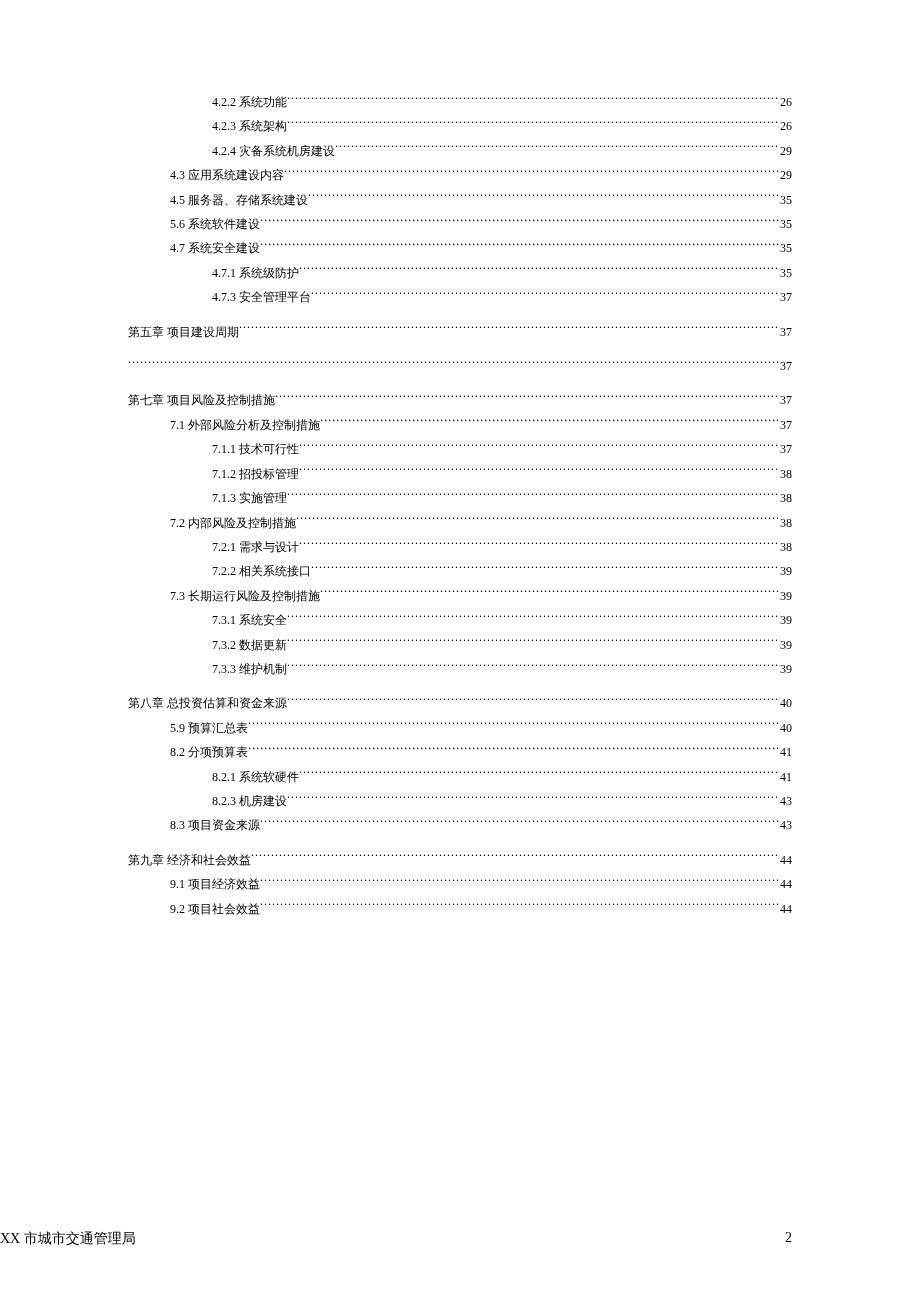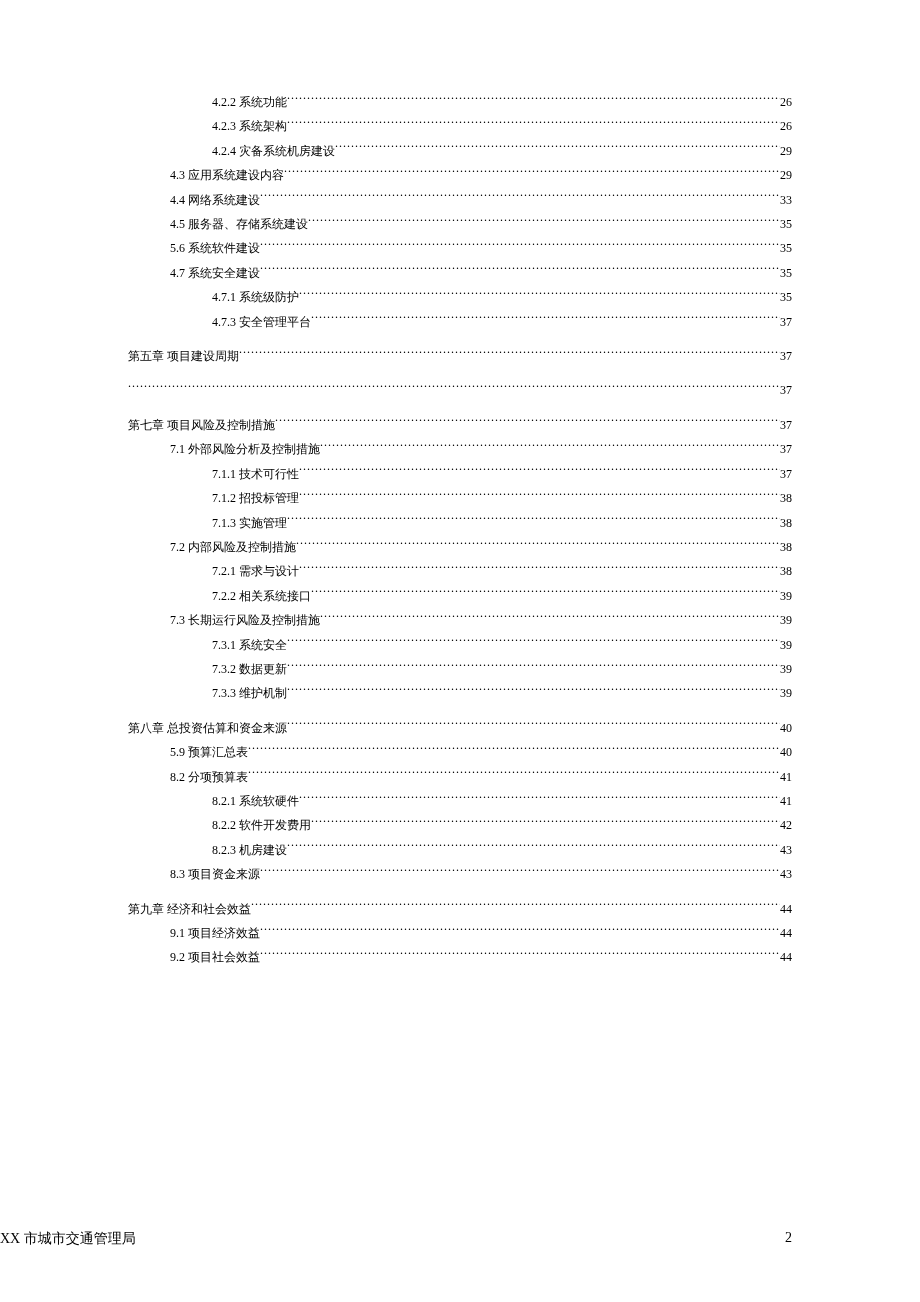--- a/index.html
+++ b/index.html
@@ -77,25 +77,20 @@
       <span class="toc-label">4.2.4 灾备系统机房建设</span>
       <span class="toc-dots"></span>
       <span class="toc-page">29</span>
     </div>
     <div class="toc-entry level-1">
       <span class="toc-label">4.3 应用系统建设内容</span>
       <span class="toc-dots"></span>
       <span class="toc-page">29</span>
     </div>
     <div class="toc-entry level-1">
-      <span class="toc-label">4.4 网络系统建设</span>
-      <span class="toc-dots"></span>
-      <span class="toc-page">33</span>
-    </div>
-    <div class="toc-entry level-1">
       <span class="toc-label">4.5 服务器、存储系统建设</span>
       <span class="toc-dots"></span>
       <span class="toc-page">35</span>
     </div>
     <div class="toc-entry level-1">
       <span class="toc-label">5.6 系统软件建设</span>
       <span class="toc-dots"></span>
       <span class="toc-page">35</span>
     </div>
     <div class="toc-entry level-1">
@@ -194,25 +189,20 @@
     </div>
     <div class="toc-entry level-1">
       <span class="toc-label">8.2 分项预算表</span>
       <span class="toc-dots"></span>
       <span class="toc-page">41</span>
     </div>
     <div class="toc-entry level-2">
       <span class="toc-label">8.2.1 系统软硬件</span>
       <span class="toc-dots"></span>
       <span class="toc-page">41</span>
-    </div>
-    <div class="toc-entry level-2">
-      <span class="toc-label">8.2.2 软件开发费用</span>
-      <span class="toc-dots"></span>
-      <span class="toc-page">42</span>
     </div>
     <div class="toc-entry level-2">
       <span class="toc-label">8.2.3 机房建设</span>
       <span class="toc-dots"></span>
       <span class="toc-page">43</span>
     </div>
     <div class="toc-entry level-1">
       <span class="toc-label">8.3 项目资金来源</span>
       <span class="toc-dots"></span>
       <span class="toc-page">43</span>

